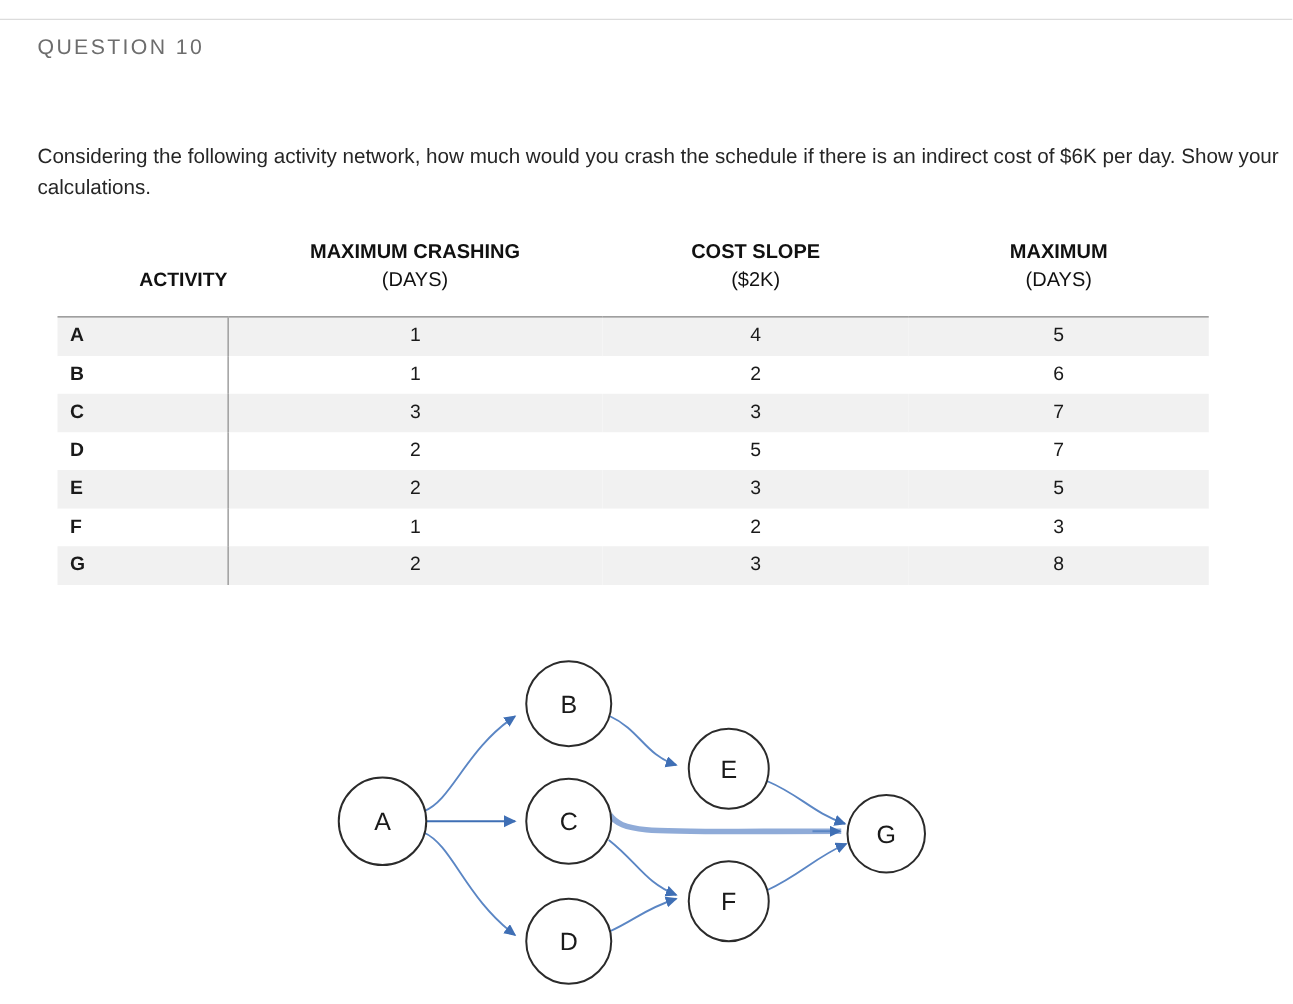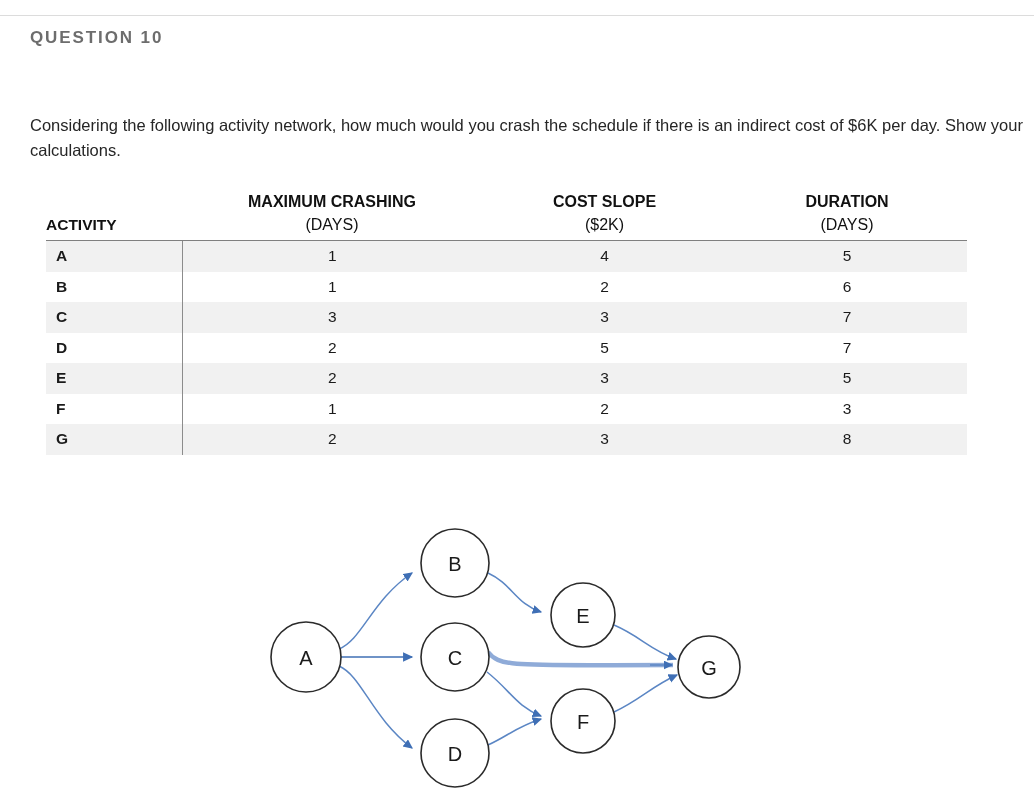--- a/index.html
+++ b/index.html
@@ -34,21 +34,21 @@
     height: 1px;
     background: #dcdcdc;
   }
 
   
   .question-title {
     position: absolute;
     left: 30px;
     top: 28px;
     font-size: 17px;
-    font-weight: bold;
+    font-weight: normal;
     letter-spacing: 1.9px;
     color: #6d6d6d;
     white-space: nowrap;
   }
 
   
   .prompt {
     position: absolute;
     left: 30px;
     top: 113px;
@@ -80,41 +80,41 @@
     vertical-align: bottom;
     text-align: center;
     line-height: 23px;
   }
   .tbl th .sub {
     display: block;
     font-weight: normal;
   }
   .tbl thead tr.head-row th {
     border-bottom: 1.6px solid #808080;
-    padding-bottom: 4px;
+    padding-bottom: 17px;
   }
 
   .tbl td {
     font-size: 15.5px;
     color: #1a1a1a;
     height: 30.5px;
     line-height: 30.5px;
     padding: 0;
     text-align: center;
   }
   .tbl tbody tr.shade td { background: #f1f1f1; }
   .tbl tbody tr.plain td { background: #ffffff; }
 
   td.act, th.act {
     text-align: left;
     padding-left: 10px;
     font-weight: bold;
     font-size: 15.5px;
   }
-  th.act { text-align: left; padding-left: 0; }
+  th.act { text-align: right; padding-left: 0; }
 
   
   .tbl td.act, .tbl th.act { border-right: 1.4px solid #8c8c8c; }
   .tbl thead tr.head-row th.act { border-right: none; }
 
   col.c-act { width: 136px; }
   col.c-max { width: 300px; }
   col.c-cost { width: 245px; }
   col.c-dur  { width: 240px; }
 
@@ -183,21 +183,21 @@
           </th>
           <th>
             <span>MAXIMUM CRASHING</span>
             <span class="sub">(DAYS)</span>
           </th>
           <th>
             <span>COST SLOPE</span>
             <span class="sub">($2K)</span>
           </th>
           <th>
-            <span>DURATION</span>
+            <span>MAXIMUM</span>
             <span class="sub">(DAYS)</span>
           </th>
         </tr>
       </thead>
       <tbody>
         <tr class="shade">
           <td class="act">A</td>
           <td>1</td>
           <td>4</td>
           <td>5</td>

